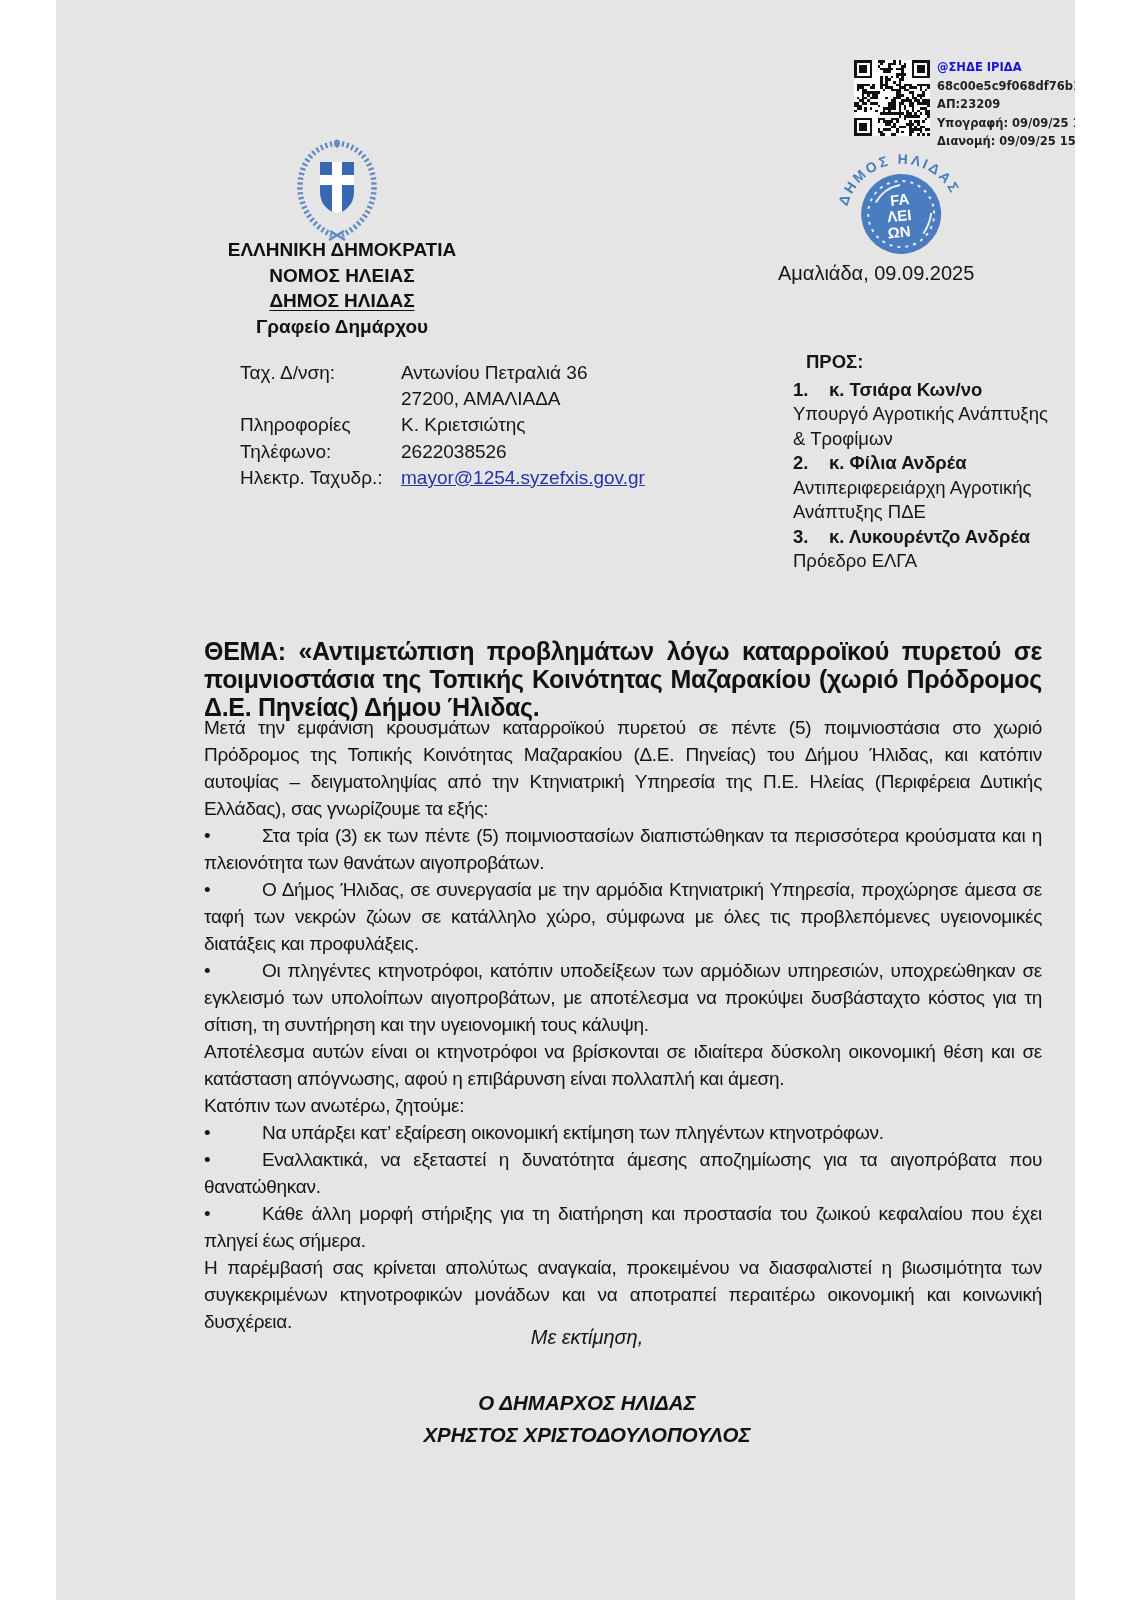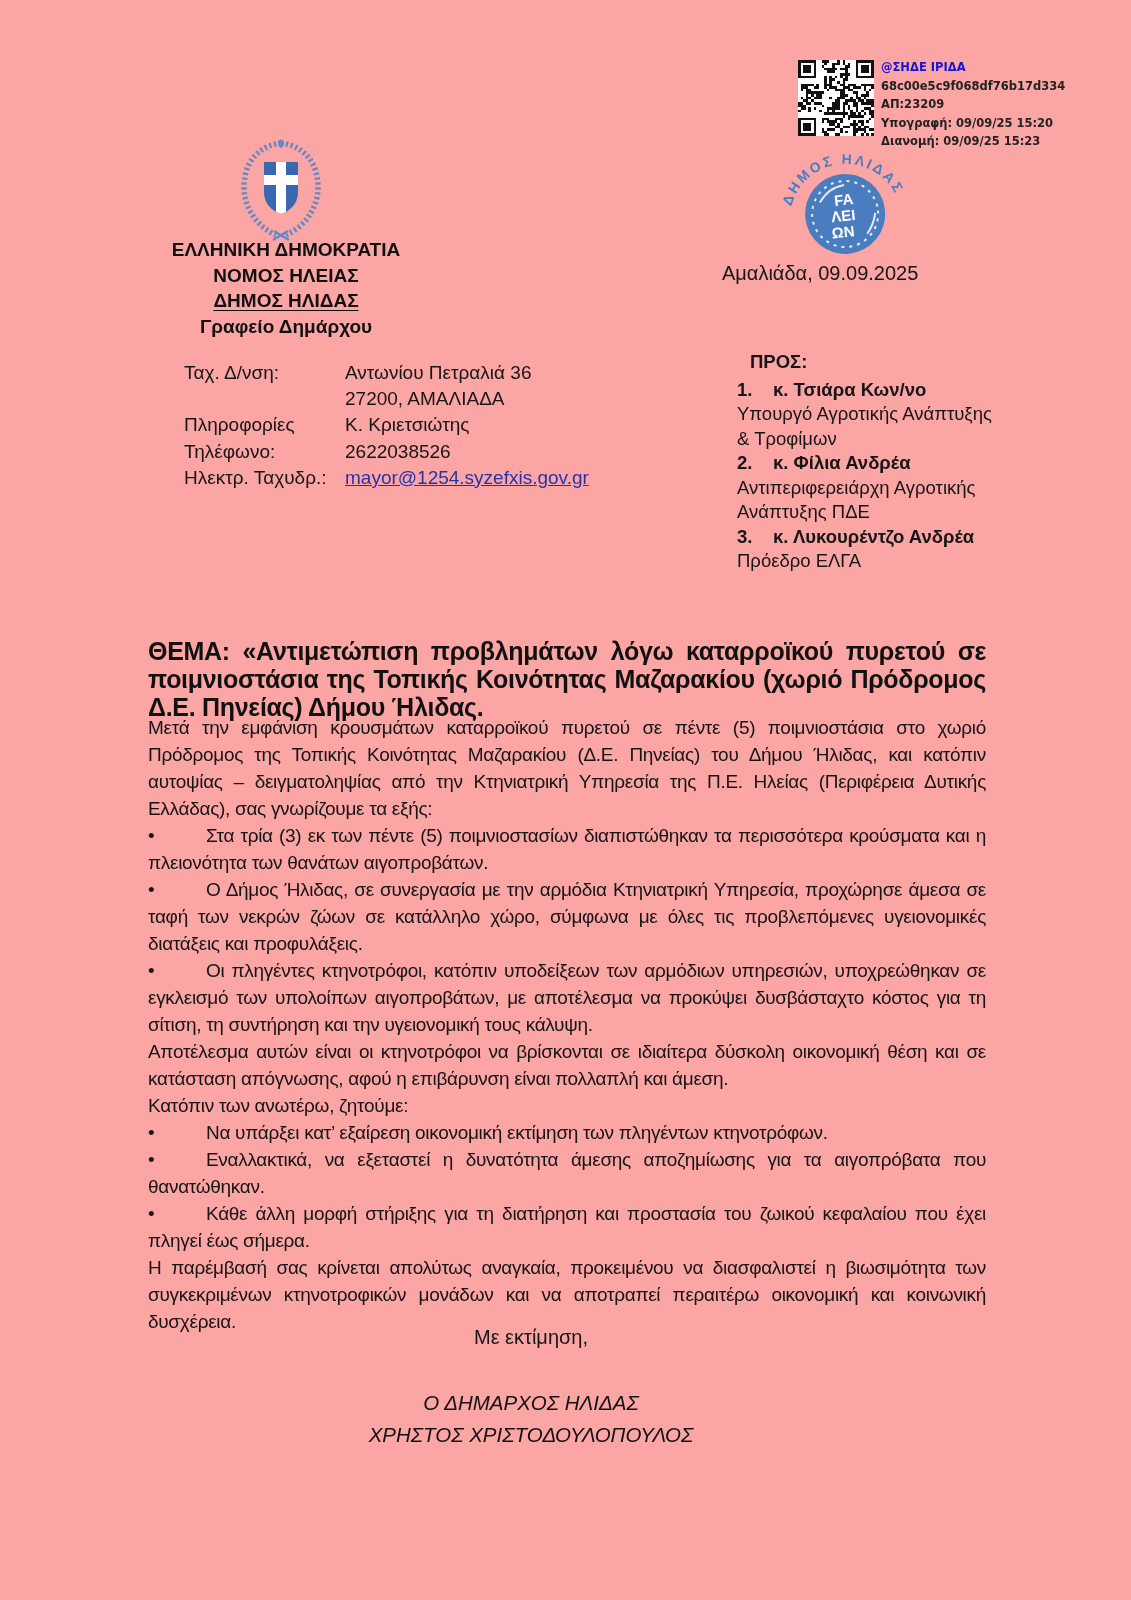--- a/index.html
+++ b/index.html
@@ -1,17 +1,17 @@
 <!DOCTYPE html>
 <html lang="el"><head>
 <meta charset="utf-8">
 <style>
   html,body{margin:0;padding:0;background:#fff;}
   .page{
-    position:relative;width:1131px;height:1600px;margin:0 auto;background:#fca5a5;
+    position:relative;width:1019px;height:1600px;margin:0 auto;background:#e5e5e5;
     font-family:"Liberation Sans",sans-serif;color:#1b1b1b;overflow:hidden;
   }
   
   .qr-block{position:absolute;left:798px;top:58px;display:flex;align-items:flex-start;}
   .qr-svg{width:76px;height:80px;shape-rendering:crispEdges;}
   .qr-meta{margin-left:7px;font-family:"DejaVu Sans",sans-serif;font-size:11.5px;font-weight:bold;line-height:18.5px;color:#222;white-space:nowrap;}
   .qr-meta .irida{color:#1414d2;}
   
   .emblem{position:absolute;left:231px;top:136px;width:100px;height:106px;}
   
@@ -28,22 +28,22 @@
   .pros{position:absolute;left:737px;top:350px;width:268px;font-size:18.5px;line-height:24.5px;color:#161616;}
   .pros-h{font-weight:bold;text-underline-offset:3px;margin-left:13px;margin-bottom:3px;}
   .pros .num{display:inline-block;width:36px;font-weight:bold;}
   .pros .nm{font-weight:bold;}
   
   .subject{position:absolute;left:148px;top:637px;width:838px;font-size:25px;font-weight:bold;line-height:28px;text-align:justify;letter-spacing:-0.3px;color:#111;}
   .body-txt{position:absolute;left:148px;top:702px;width:838px;font-size:19px;line-height:27px;text-align:justify;letter-spacing:-0.3px;color:#151515;margin-top:12px;}
   .body-txt p{margin:0;}
   .blt{display:inline-block;width:58px;}
   
-  .salut{position:absolute;left:148px;top:1326px;width:766px;text-align:center;font-size:20px;color:#161616;}
-  .sig{position:absolute;left:148px;top:1387px;width:766px;text-align:center;font-size:20.5px;font-weight:normal;font-style:italic;line-height:31.5px;color:#111;}
+  .salut{position:absolute;left:148px;top:1326px;width:766px;text-align:center;font-size:20px;color:#161616;font-style:italic;}
+  .sig{position:absolute;left:148px;top:1387px;width:766px;text-align:center;font-size:20.5px;font-weight:bold;font-style:italic;line-height:31.5px;color:#111;}
   svg text{font-family:"Liberation Sans",sans-serif;}
 </style>
 </head>
 <body>
 
 <div class="page">
 
   <div class="qr-block">
     <svg id="qr-svg" class="qr-svg" viewBox="0 0 29 29">
         <rect x="0" y="0" width="29" height="29" fill="#fff"></rect>

